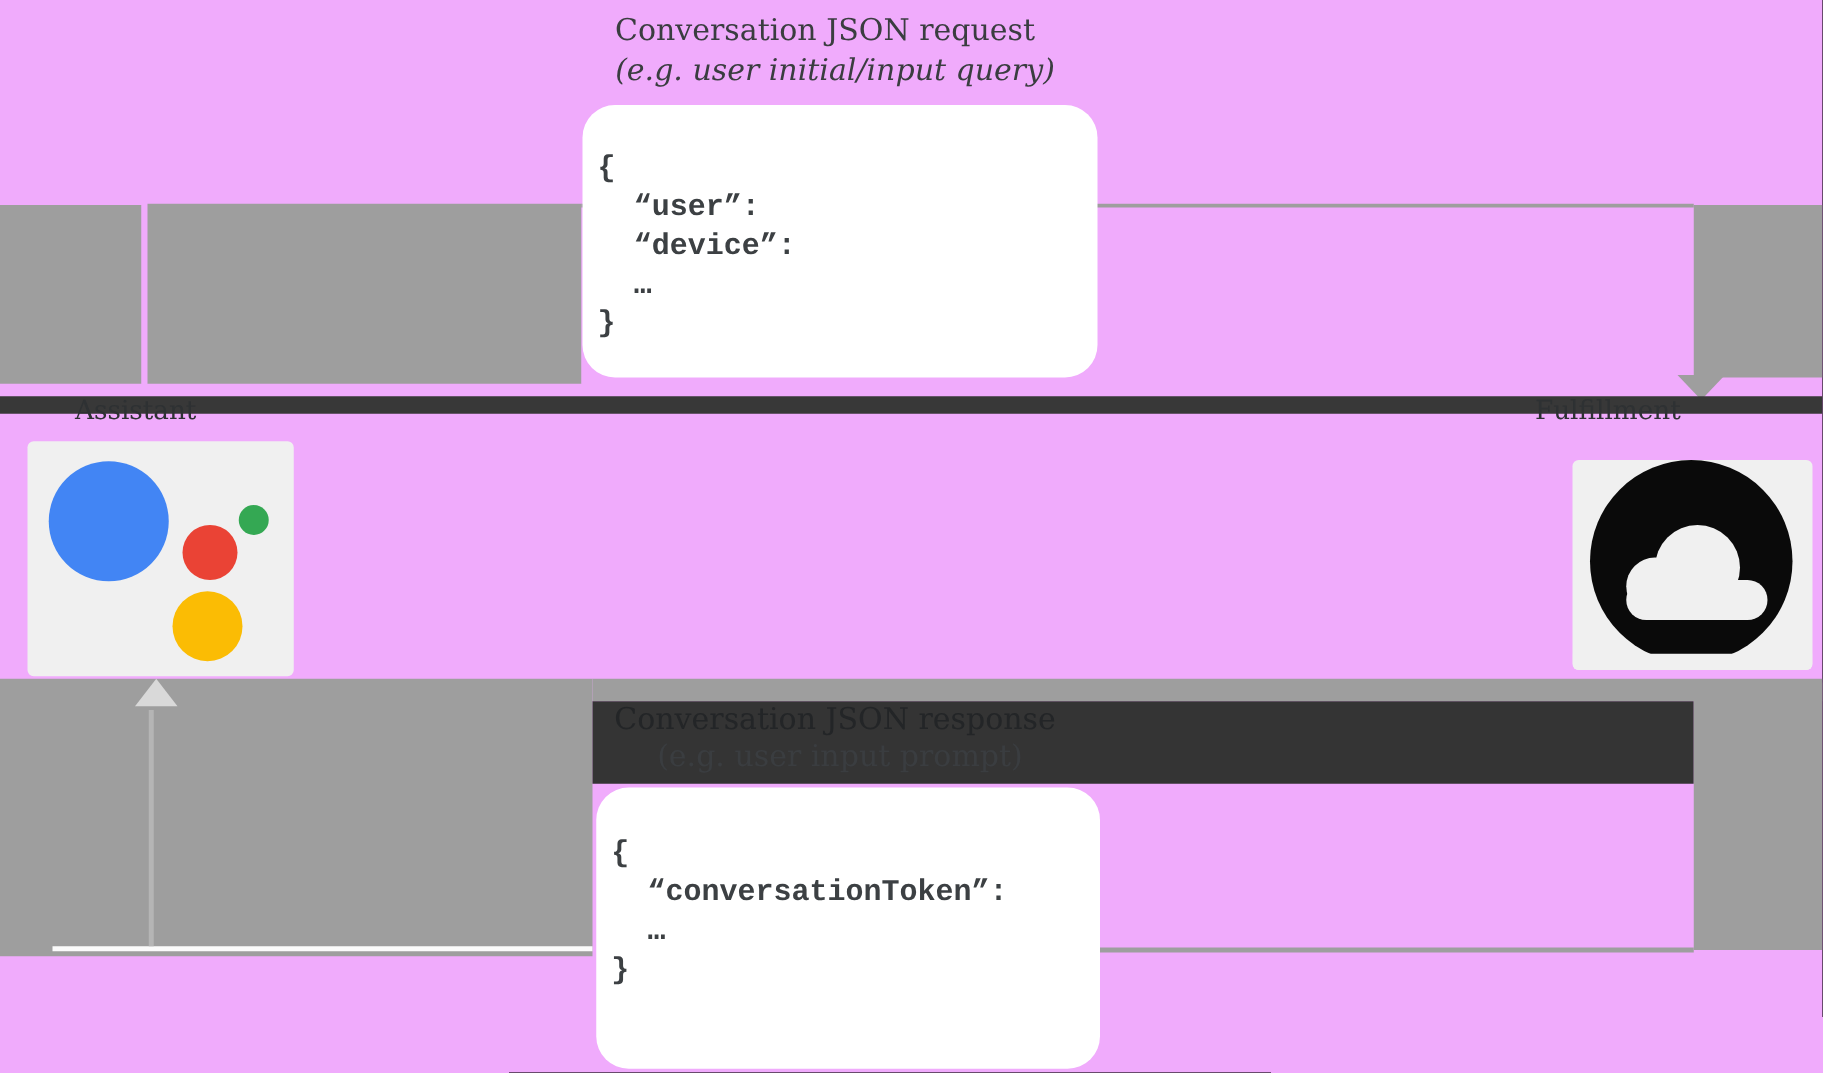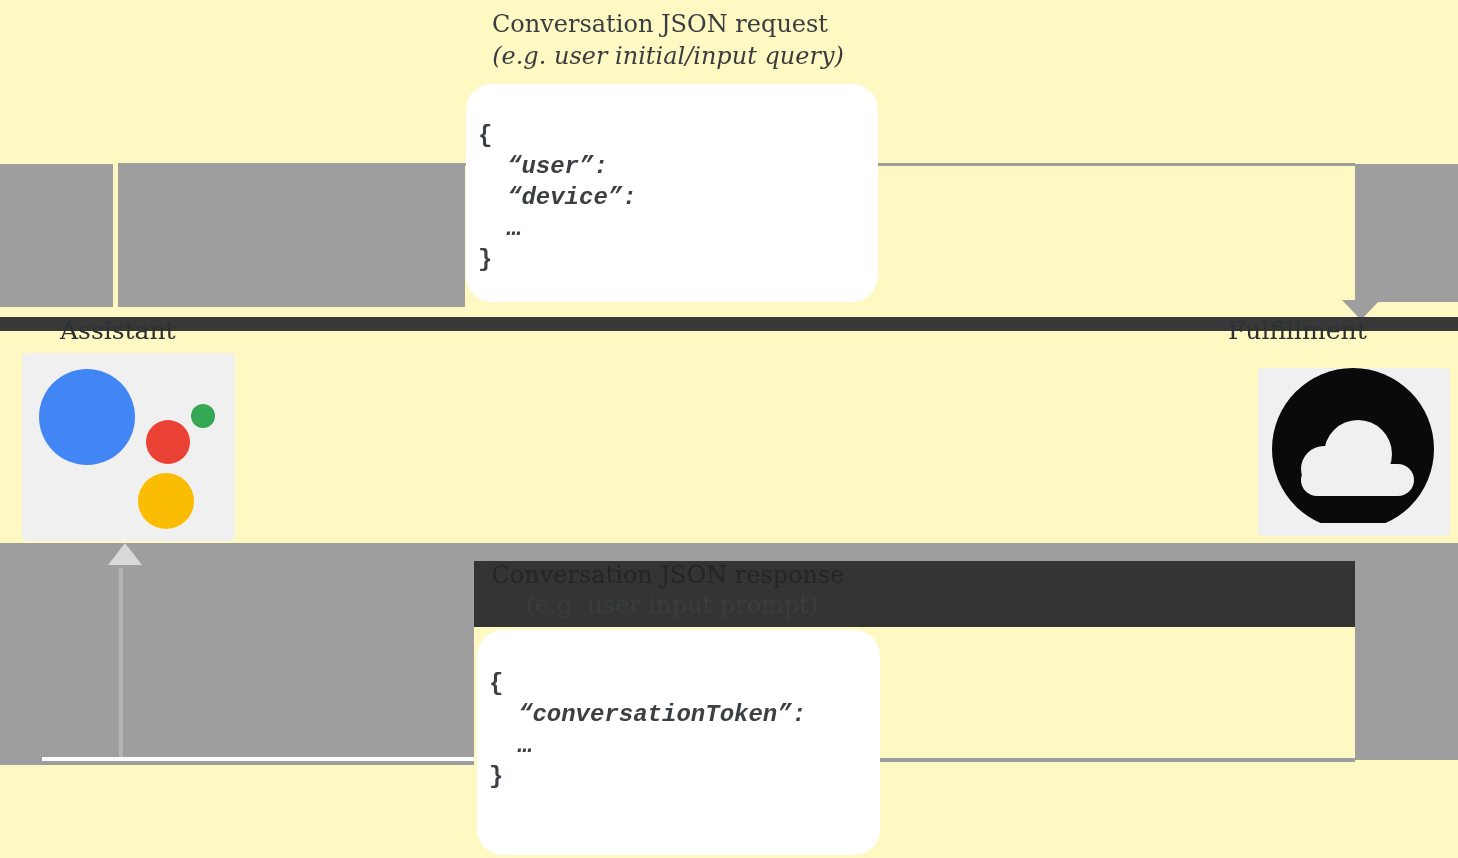--- a/index.html
+++ b/index.html
@@ -1,30 +1,30 @@
 <!DOCTYPE html>
 <html><head>
 <meta charset="utf-8">
 <style>
   html,body{margin:0;padding:0;background:#000;}
-  .stage{position:relative;width:1458px;height:858px;background:#fef9c3;overflow:hidden;
+  .stage{position:relative;width:1458px;height:858px;background:#f0abfc;overflow:hidden;
          font-family:"Liberation Sans",sans-serif;}
   .abs{position:absolute;}
   .gray{background:#9e9e9e;}
 
   
   .lbl{position:absolute;color:#3a3d40;font-family:"DejaVu Serif",serif;font-size:24px;
        white-space:nowrap;transform:translateX(-50%);}
   .lbl-req1{left:660px;top:10px;}
   .lbl-req2{left:668px;top:42px;font-style:italic;}
   .lbl-res1{left:668px;top:561px;color:#232527;}
   .lbl-res2{left:672px;top:591px;}
 
   
-  .node-lbl{position:absolute;color:#2e3133;font-family:"DejaVu Serif",serif;font-size:25px;white-space:nowrap;}
+  .node-lbl{position:absolute;color:#2e3133;font-family:"DejaVu Serif",serif;font-size:21px;white-space:nowrap;}
   .lbl-assistant{left:60px;top:316px;}
   .lbl-fulfillment{left:1228px;top:316px;}
 
   
   .g-top-left-a{left:0;top:164px;width:113px;height:143px;}
   .g-top-left-b{left:118px;top:163px;width:347px;height:144px;}
   .g-top-line{left:465px;top:163px;width:890px;height:3px;}
   .g-top-right{left:1355px;top:164px;width:103px;height:138px;}
   .arrow-down{left:1342px;top:300px;width:0;height:0;
               border-left:19px solid transparent;border-right:19px solid transparent;
@@ -46,21 +46,21 @@
             border-bottom:22px solid #d9d9d9;}
 
   
   .card{position:absolute;background:#fff;border-radius:26px;}
   .card-req{left:466px;top:84px;width:412px;height:218px;}
   .card-res{left:477px;top:630px;width:403px;height:225px;}
   .code{font-family:"Liberation Mono",monospace;font-weight:700;font-size:24px;
         color:#3c4043;line-height:31px;padding-top:36px;padding-left:12px;}
   .card-res .code{padding-top:38px;}
   .cl{white-space:pre;}
-  .cl.indent{padding-left:29px;font-style:italic;}
+  .cl.indent{padding-left:29px;}
 
   
   .abox{left:22px;top:353px;width:213px;height:188px;background:#f0f0f0;border-radius:5px;}
   .dot{position:absolute;border-radius:50%;}
   .dot-blue{left:17px;top:16px;width:96px;height:96px;background:#4285F4;}
   .dot-red{left:124px;top:67px;width:44px;height:44px;background:#EA4335;}
   .dot-green{left:169px;top:51px;width:24px;height:24px;background:#34A853;}
   .dot-yellow{left:116px;top:120px;width:56px;height:56px;background:#FBBC04;}
 
   

